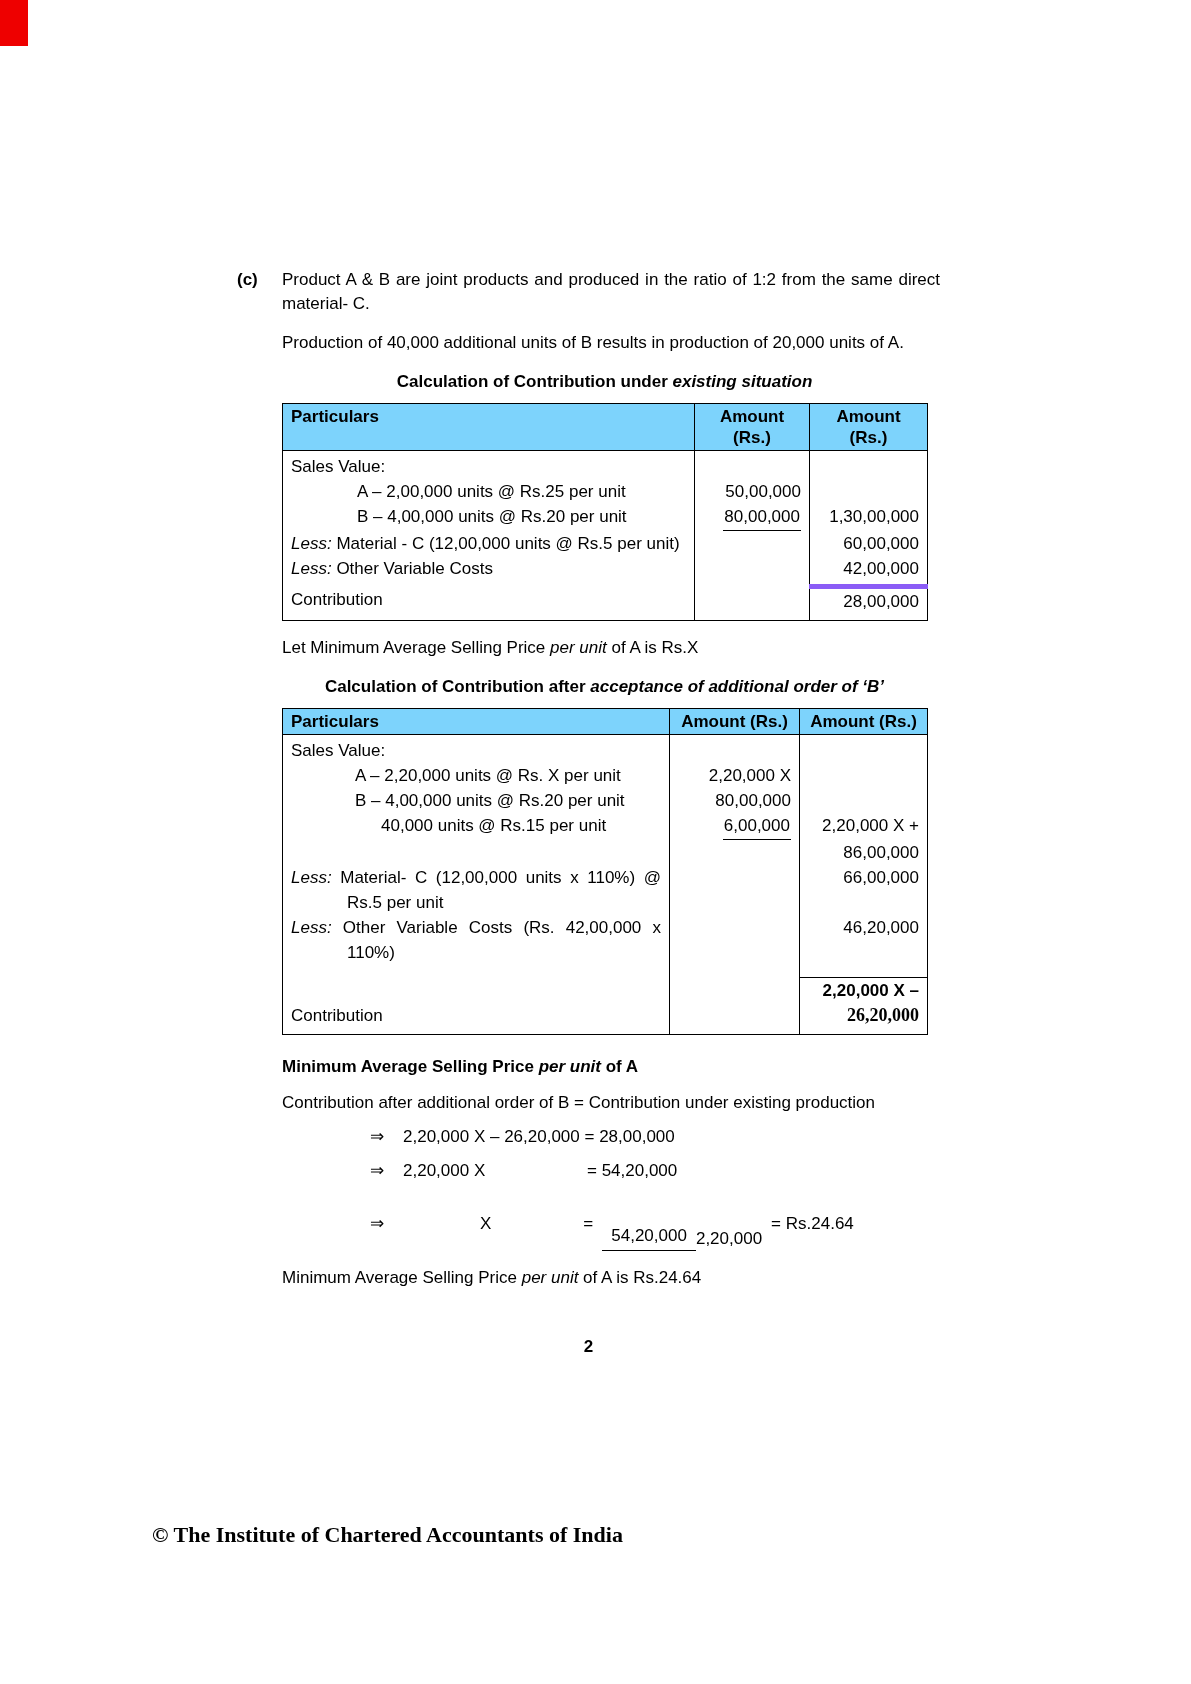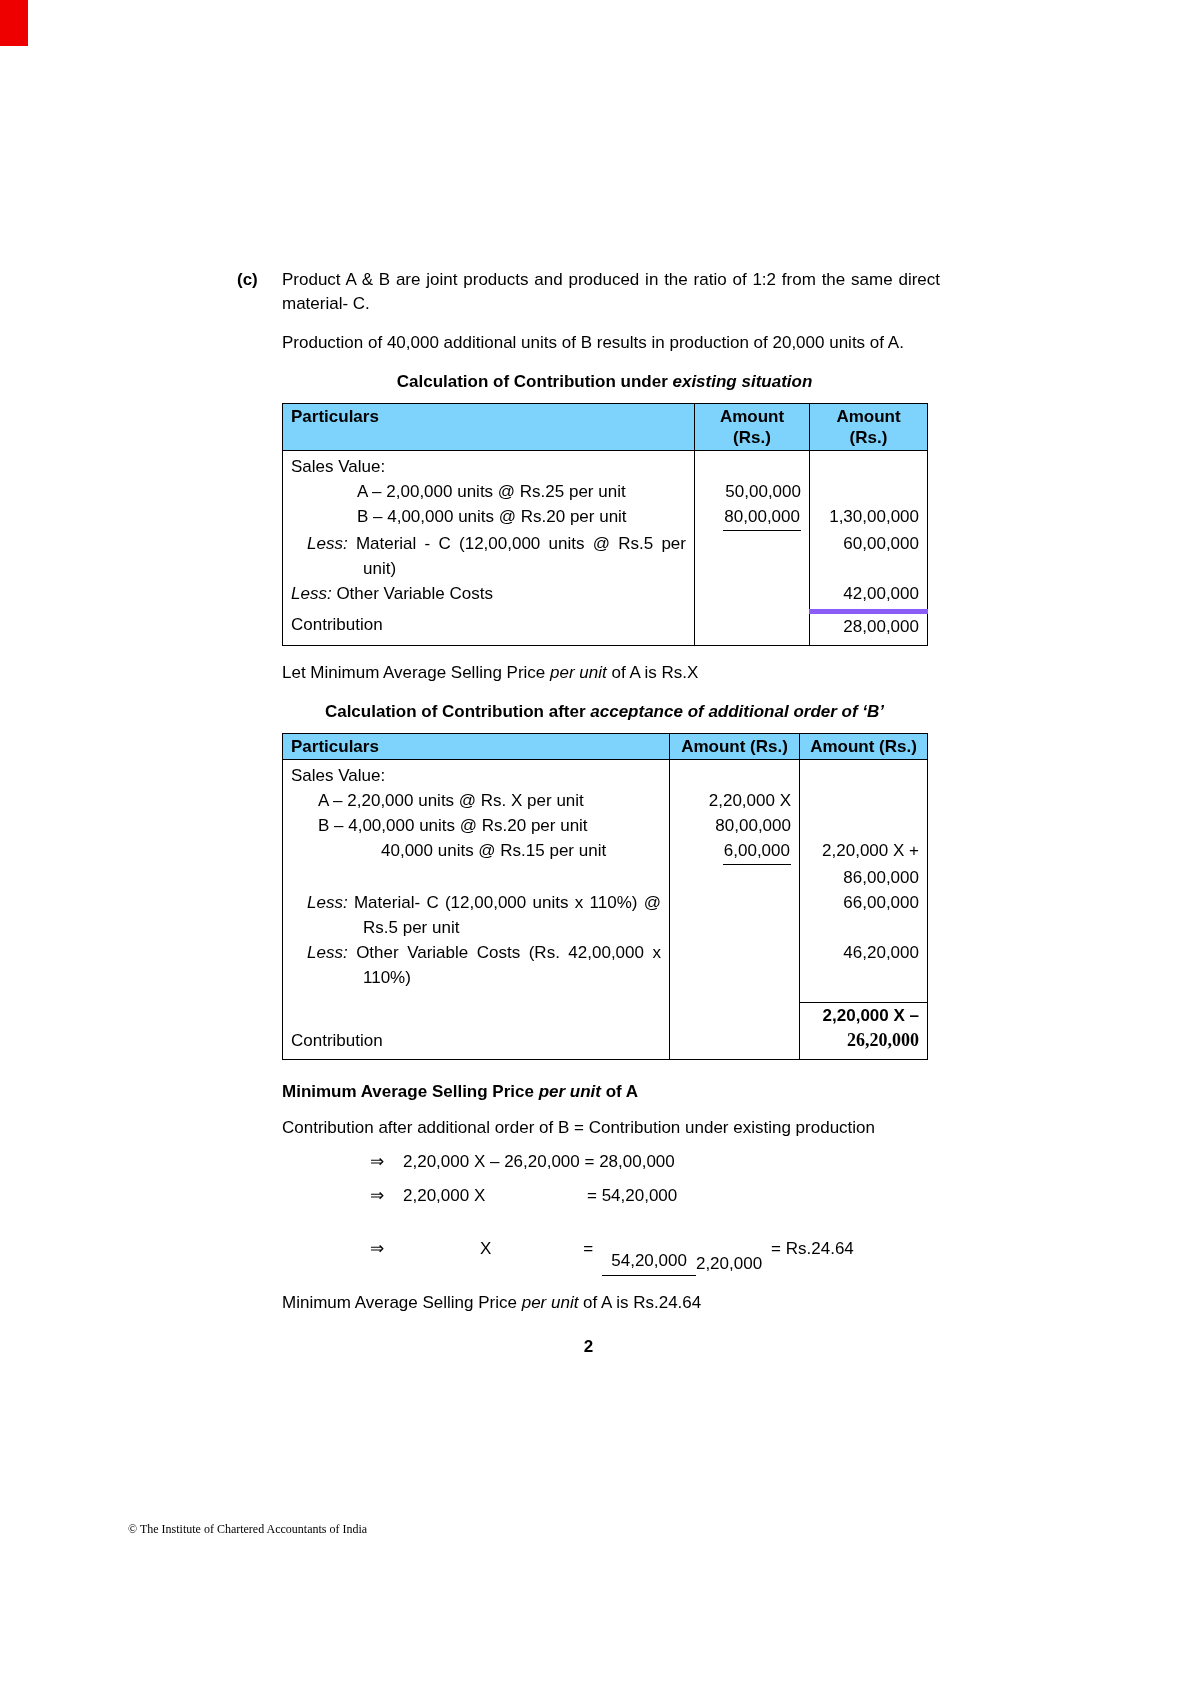--- a/index.html
+++ b/index.html
@@ -27,23 +27,23 @@
   table, th, td { border: 0; }
   table { border: 1px solid #000; }
   th { background: #7dd3fc; font-weight: 700; vertical-align: top; border-bottom: 1px solid #000; padding: 2px 8px; line-height: 21px; }
   th.h-left { text-align: left; }
   th.h-center { text-align: center; }
   td { vertical-align: top; line-height: 25px; padding: 0 8px; }
   .c2, .hc2 { border-left: 1px solid #000; }
   .c3, .hc3 { border-left: 1px solid #000; }
   td.a { text-align: right; }
   .ind1 { padding-left: 74px; }
-  .ind-a { padding-left: 35px; }
+  .ind-a { padding-left: 72px; }
   .ind-b { padding-left: 98px; }
-  .hang { padding-left: 80px; text-indent: -56px; text-align: justify; }
+  .hang { padding-left: 64px; text-indent: -56px; text-align: justify; }
   .uline { display: inline-block; border-bottom: 1px solid #000; padding: 0 1px 1px 1px; }
   .sumline { border-bottom: 5px solid #8b5cf6; padding-bottom: 3px; }
   .topline { border-top: 1px solid #000; }
   tr.first-row td { padding-top: 3px; }
   tr.last-row td { padding-bottom: 6px; }
   tr.spacer { height: 12px; }
   .bold { font-weight: 700; }
   .serifbold { font-family: "Liberation Serif", serif; font-weight: 700; font-size: 18px; }
 
   .sec-heading { font-weight: 700; margin: 20px 0 12px 0; line-height: 24px; }
@@ -56,21 +56,21 @@
   .eq3 .arr { width: 33px; flex: none; }
   .eq3 .x-var { margin-left: 77px; }
   .eq3 .eq-sign { margin-left: 92px; }
   .frac { display: inline-flex; flex-direction: row; text-align: center; margin-left: 9px; margin-top: 28px; }
   .frac .num { padding: 0 9px 3px 9px; border-bottom: 1.6px solid #000; line-height: 22px; }
   .frac .den { padding-top: 3px; line-height: 22px; }
   .eq3 .result { margin-left: 9px; }
   .final-line { margin-top: 15px; line-height: 24px; }
 
   .page-number { position: absolute; left: 237px; top: 1337px; width: 703px; text-align: center; font-weight: 700; }
-  .footer { position: absolute; left: 128px; top: 1522px; font-family: "Liberation Serif", serif; font-weight: 400; font-size: 12px; }
+  .footer { position: absolute; left: 152px; top: 1522px; font-family: "Liberation Serif", serif; font-weight: 700; font-size: 22px; }
 </style>
 </head>
 <body>
 
 <div class="page">
   <div class="red-accent" style="background: rgb(238, 0, 0);"></div>
 
   <div class="content">
     <div class="clause">
       <div class="clause-label">(c)</div>

